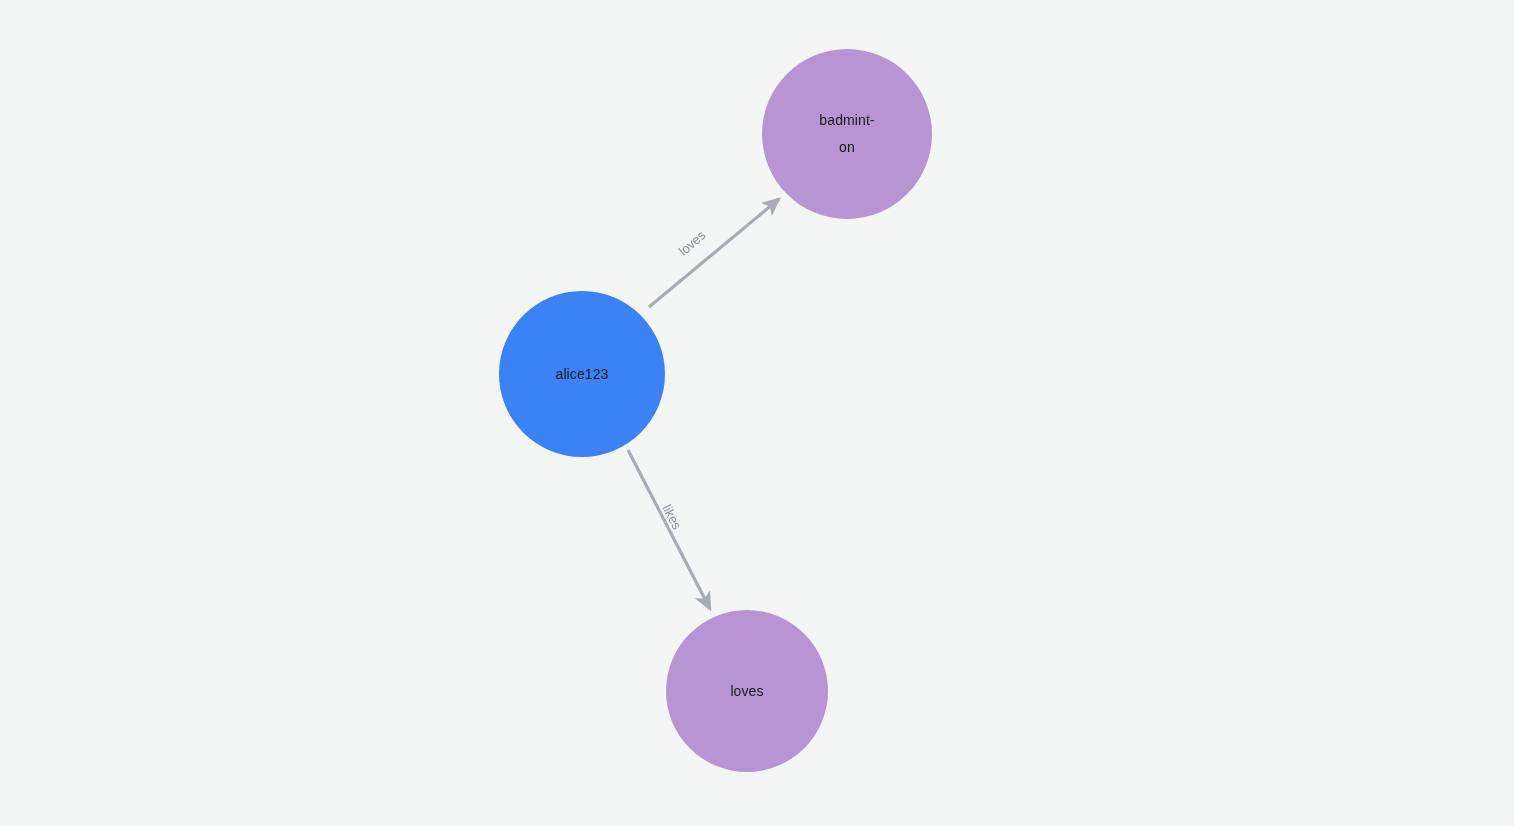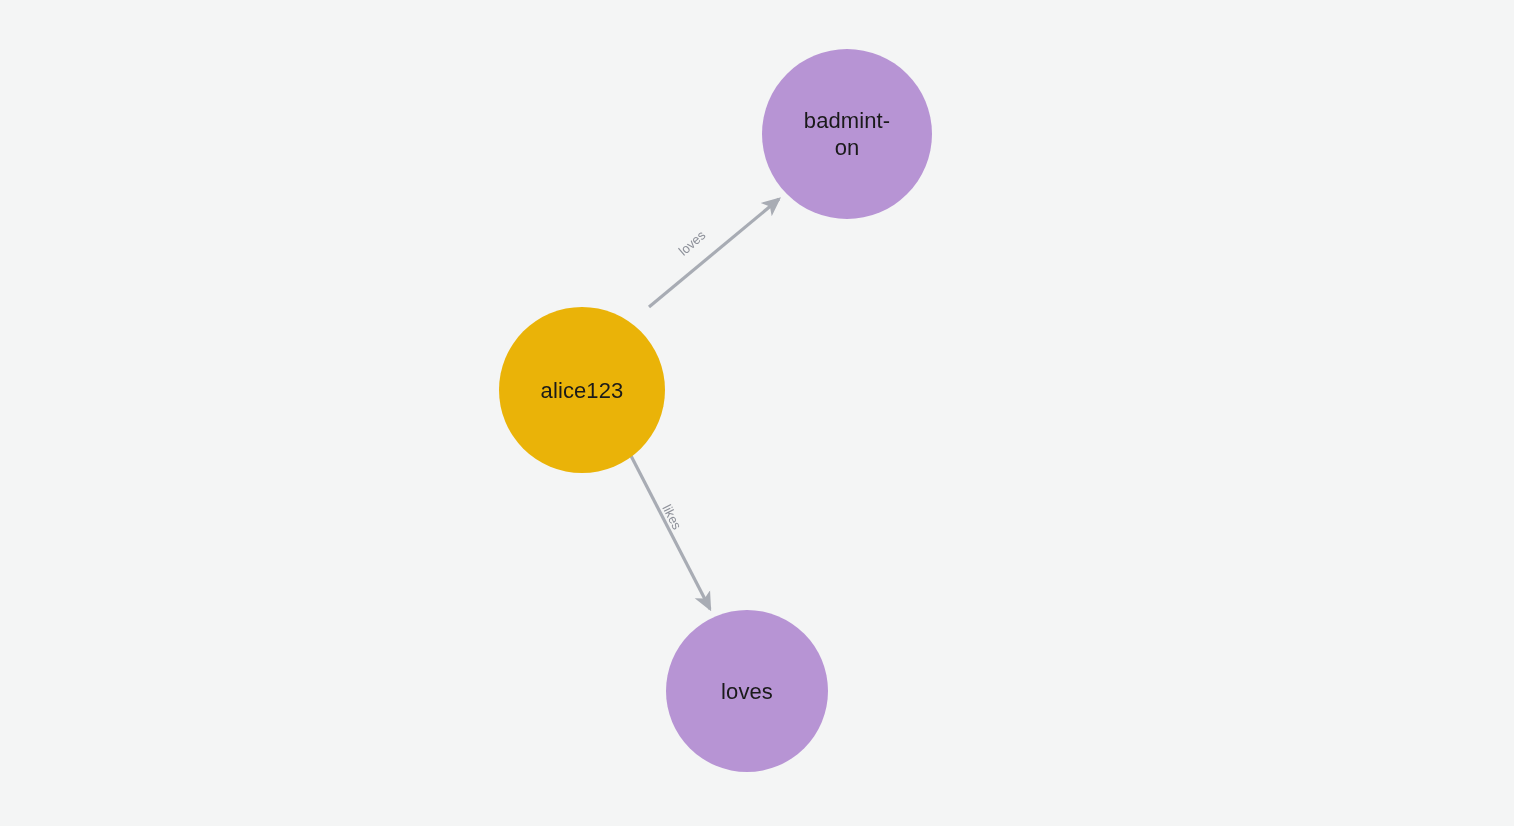--- a/index.html
+++ b/index.html
@@ -30,21 +30,21 @@
     border-radius: 50%;
     display: flex;
     align-items: center;
     justify-content: center;
     text-align: center;
     box-sizing: border-box;
     cursor: pointer;
   }
   .graph-node .node-label {
     color: #1a1a1a;
-    font-size: 22px;
+    font-size: 14px;
     line-height: 27px;
     font-family: "Liberation Sans", sans-serif;
     white-space: pre-line;
     letter-spacing: 0.1px;
   }
   .edge-label {
     position: absolute;
     color: #8d9099;
     font-size: 13px;
     font-family: "Liberation Sans", sans-serif;
@@ -70,21 +70,21 @@
 
     <line id="edge-line-0" stroke="#a8acb4" stroke-width="3.2" stroke-linecap="butt" marker-end="url(#arrowhead-loves)" x1="649" y1="307" x2="779" y2="199"></line>
 
     <line id="edge-line-1" stroke="#a8acb4" stroke-width="3.2" stroke-linecap="butt" marker-end="url(#arrowhead-likes)" x1="628" y1="450" x2="710" y2="609"></line>
   </svg>
 
   <div class="edge-label" id="edge-label-0" style="left: 692px; top: 243px; transform: translate(-50%, -50%) rotate(-41deg);">loves</div>
 
   <div class="edge-label" id="edge-label-1" style="left: 672px; top: 517px; transform: translate(-50%, -50%) rotate(63deg);">likes</div>
 
-  <div class="graph-node" id="node-0" style="left: 499px; top: 307px; width: 166px; height: 166px; background: #eab308;">
+  <div class="graph-node" id="node-0" style="left: 499px; top: 291px; width: 166px; height: 166px; background: #3b82f6;">
     <span class="node-label">alice123</span>
   </div>
 
   <div class="graph-node" id="node-1" style="left: 762px; top: 49px; width: 170px; height: 170px; background: rgb(183, 148, 212);">
     <span class="node-label">badmint-
 on</span>
   </div>
 
   <div class="graph-node" id="node-2" style="left: 666px; top: 610px; width: 162px; height: 162px; background: rgb(183, 148, 212);">
     <span class="node-label">loves</span>

